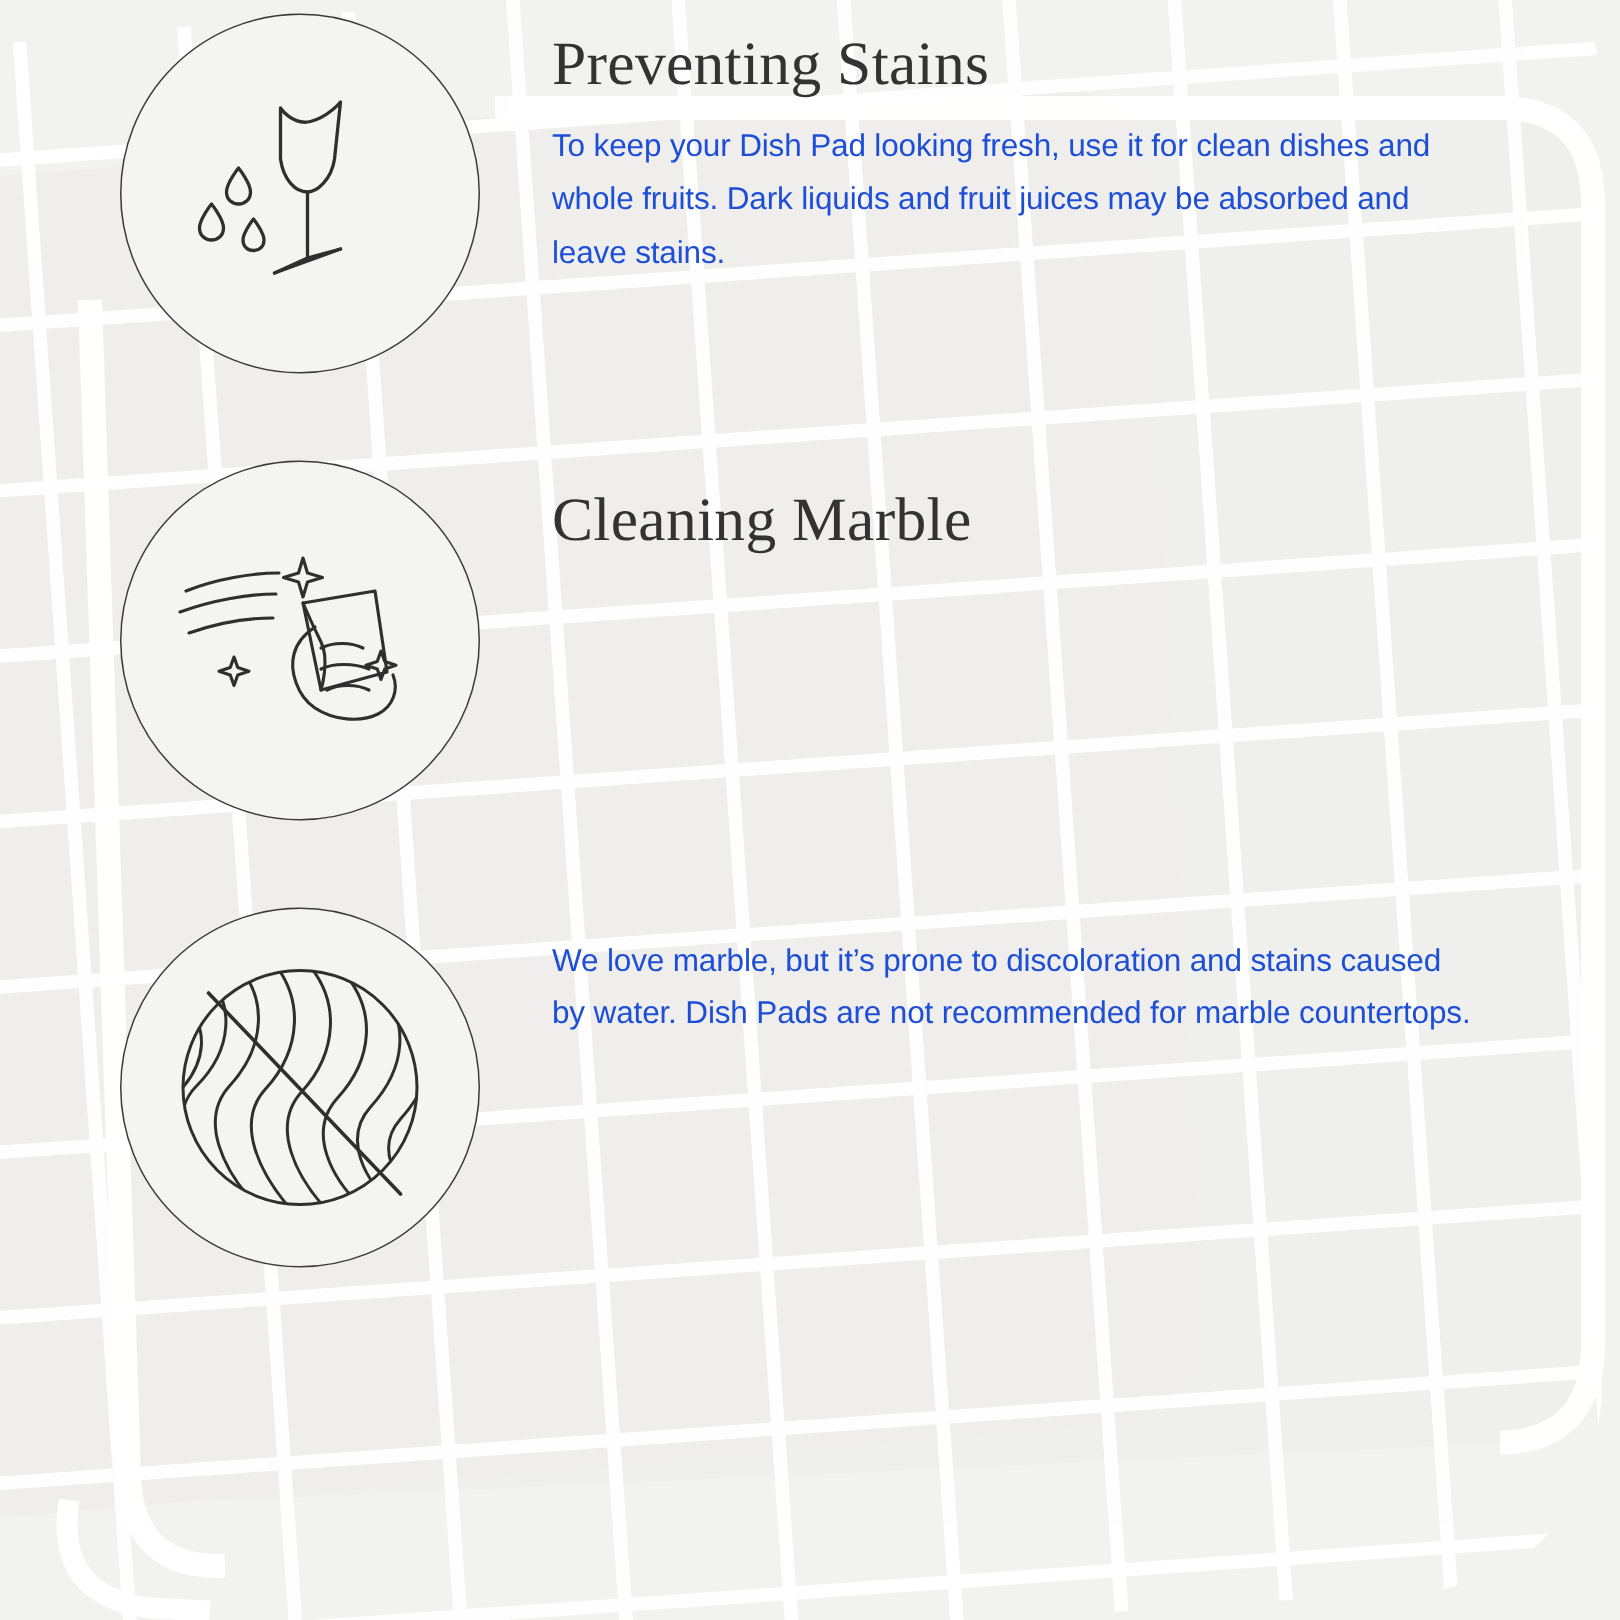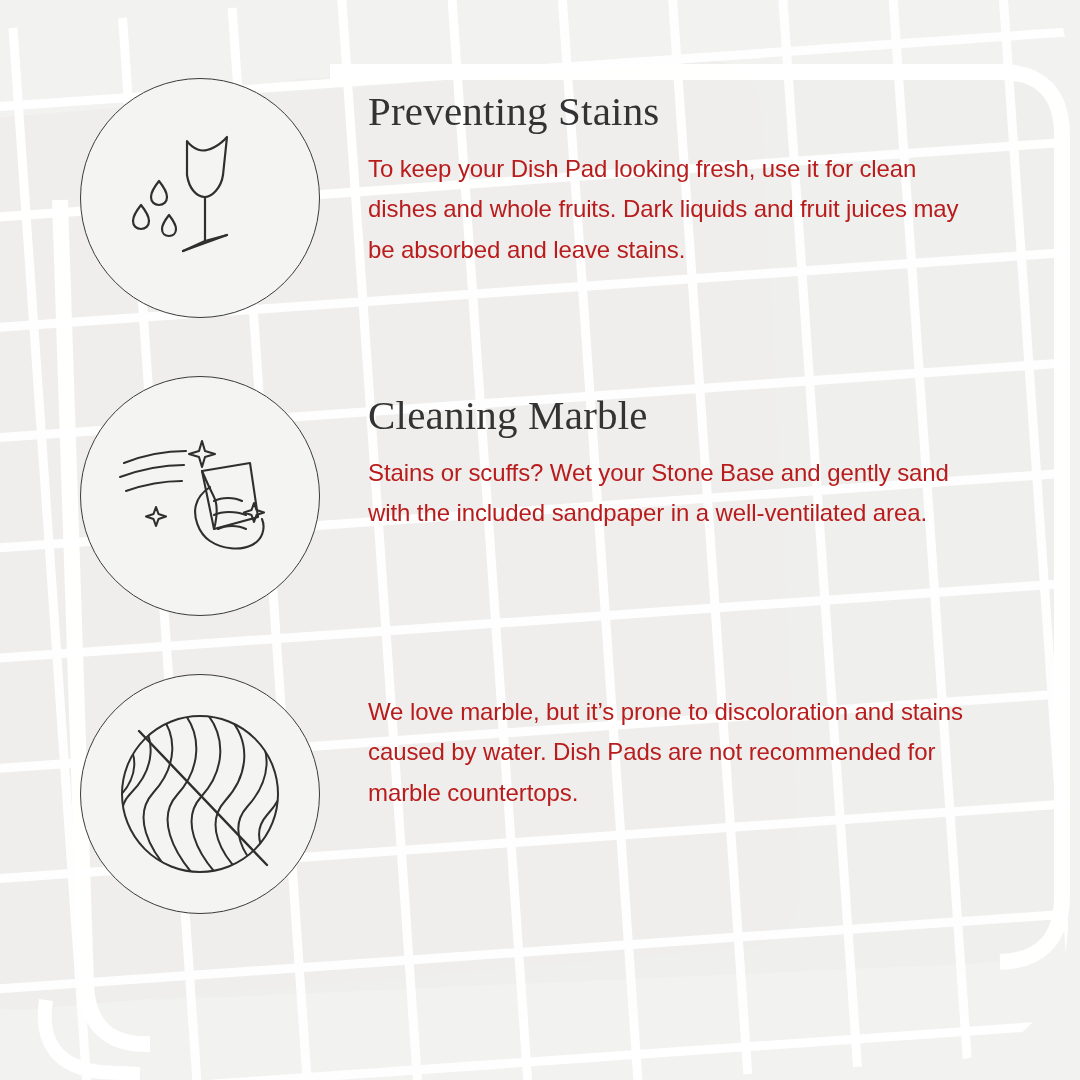--- a/index.html
+++ b/index.html
@@ -28,21 +28,21 @@
   
   .content {
     position: relative;
     z-index: 2;
     width: 1080px;
     height: 885px;
     box-sizing: border-box;
     padding: 78px 70px 40px 80px;
     display: flex;
     flex-direction: column;
-    justify-content: flex-start;
+    justify-content: flex-end;
   }
 
   .feature {
     display: flex;
     align-items: flex-start;
     gap: 48px;
   }
   .feature + .feature { margin-top: 58px; }
 
   .icon-circle {
@@ -69,23 +69,23 @@
     font-size: 41px;
     line-height: 1.05;
     font-weight: 400;
     color: #333333;
     letter-spacing: 0.2px;
     margin: 0 0 16px 0;
   }
 
   .feature-body {
     font-family: "Liberation Sans", sans-serif;
-    font-size: 24px;
+    font-size: 21px;
     line-height: 1.68;
-    color: #b91c1c;
+    color: #1d4ed8;
     margin: 0;
     letter-spacing: -0.1px;
   }
 
   
   .feature--1 .feature-text { padding-top: 12px; }
   .feature--2 { margin-top: 50px; }
   .feature--3 { margin-top: 50px; }
 </style>
 </head>
@@ -186,21 +186,20 @@
         <path d="M92 50 C92 50 98 64 104 76 C110 88 104 108 104 108"></path>
 
         <path d="M100 66 C94 70 88 76 86 84 C83 95 88 112 100 120 C112 128 130 130 142 124 C152 119 156 108 152 98"></path>
         <path d="M104 80 C112 76 124 76 132 80"></path>
         <path d="M104 94 C112 90 126 90 136 94"></path>
         <path d="M108 108 C116 104 128 104 136 108"></path>
       </svg>
     </div>
     <div class="feature-text">
       <h2 class="feature-title">Cleaning Marble</h2>
-      <p class="feature-body">Stains or scuffs? Wet your Stone Base and gently sand with the included sandpaper in a well-ventilated area.</p>
     </div>
   </div>
 
   <div class="feature feature--3">
     <div class="icon-circle">
       <svg width="210" height="210" viewBox="0 0 210 210" fill="none" stroke="#2f2f2f" stroke-width="2" stroke-linecap="round" stroke-linejoin="round" aria-hidden="true">
         <defs>
           <clipPath id="marbleCircle">
             <circle cx="105" cy="105" r="78"></circle>
           </clipPath>

